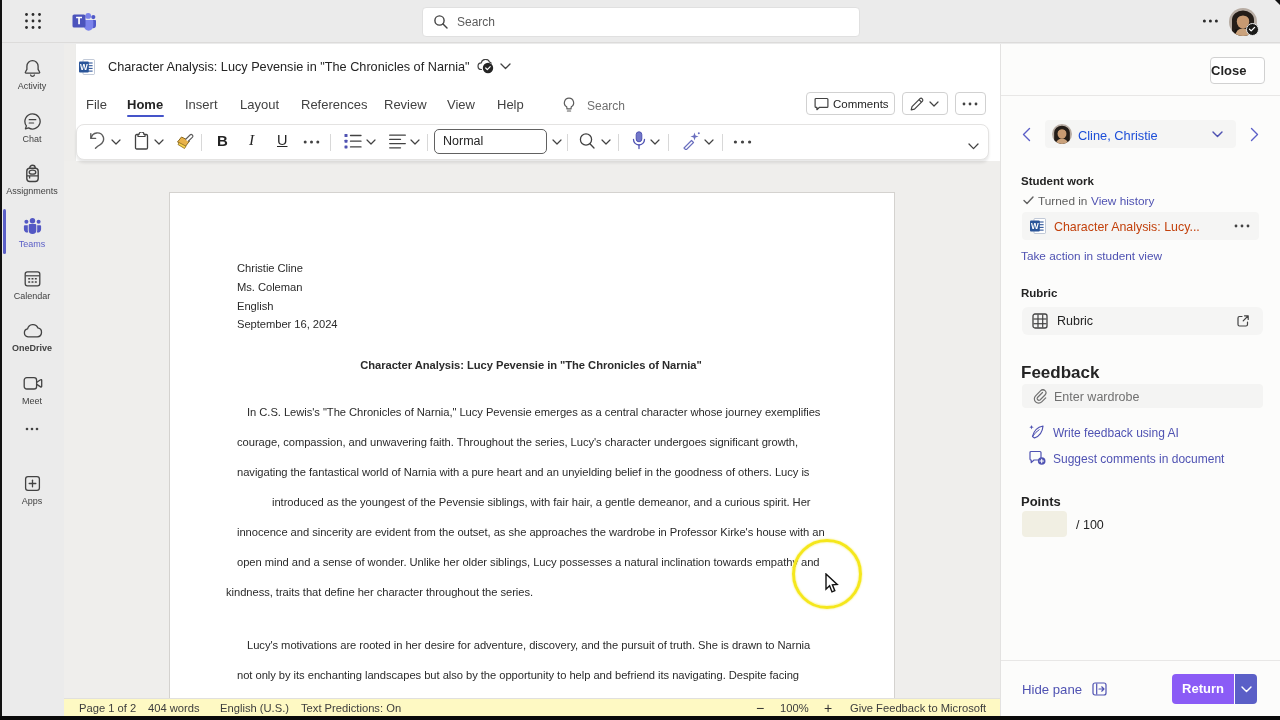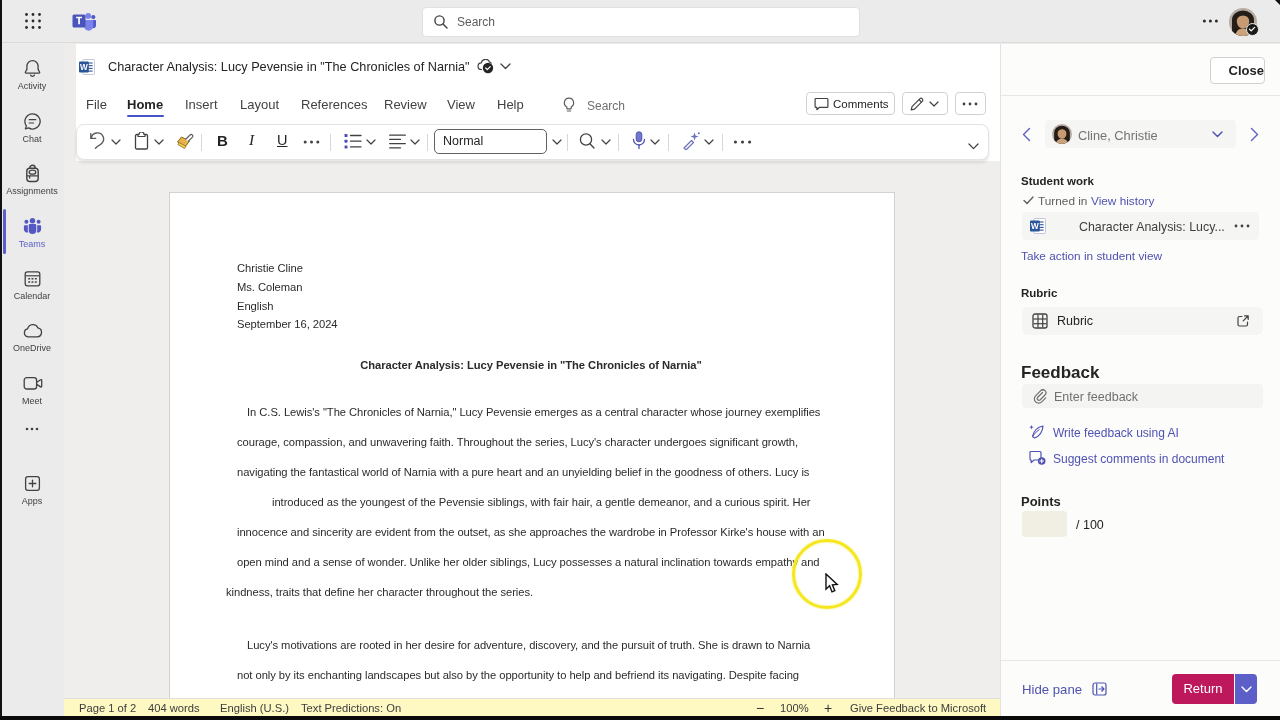--- a/index.html
+++ b/index.html
@@ -124,21 +124,21 @@
     <rect x="5.2" y="12.2" width="2" height="1.6" rx="0.3"></rect>
       <rect x="8.5" y="12.2" width="2" height="1.6" rx="0.3"></rect>
       <rect x="11.8" y="12.2" width="2" height="1.6" rx="0.3"></rect>
   </g>
 </svg>
 <div class="sblabel" style="top:291px;">Calendar</div>
 
 <svg class="sbicon" style="top:323px;" width="20" height="16" viewBox="0 0 20 16">
   <path d="M5 13.8 a4 4 0 0 1 -0.4 -7.9 a5.4 5.4 0 0 1 10.3 -1 a4.5 4.5 0 0 1 -0.6 8.9 z" fill="none" stroke="#424242" stroke-width="1.3" stroke-linejoin="round"></path>
 </svg>
-<div class="sblabel" style="top:343px;">OneDrive</div>
+<div class="sblabel" style="top:343px;font-weight:bold;">OneDrive</div>
 
 <svg class="sbicon" style="top:375px;" width="20" height="17" viewBox="0 0 20 17">
   <rect x="1.2" y="2.6" width="12.4" height="11.4" rx="2.6" fill="none" stroke="#424242" stroke-width="1.3"></rect>
   <path d="M13.8 7.2 L17.6 4.7 a0.7 0.7 0 0 1 1.1 0.6 v6 a0.7 0.7 0 0 1 -1.1 0.6 L13.8 9.4" fill="none" stroke="#424242" stroke-width="1.3" stroke-linejoin="round"></path>
 </svg>
 <div class="sblabel" style="top:396px;">Meet</div>
 
 <svg class="sbicon" style="top:427px;left:25px;" width="14" height="4" viewBox="0 0 14 4">
   <g fill="#424242">
       <circle cx="2" cy="2" r="1.3"></circle>
@@ -358,42 +358,42 @@
   <div class="abs" style="left:156px;top:3px;">English (U.S.)</div>
   <div class="abs" style="left:237px;top:3px;">Text Predictions: On</div>
   <div class="abs" style="left:692px;top:1px;font-size:14px;color:#333;">−</div>
   <div class="abs" style="left:716px;top:3px;">100%</div>
   <div class="abs" style="left:760px;top:1px;font-size:14px;color:#333;">+</div>
   <div class="abs" style="left:786px;top:3px;">Give Feedback to Microsoft</div>
 </div>
 
 <div class="abs" id="rightpane" style="left:1000px;top:44px;width:280px;height:672px;background:#fcfcfb;border-left:1px solid #e3e2e1;"></div>
 
-<div class="abs" style="left:1210px;top:57px;width:55px;height:27px;background:#fff;border:1px solid #d1d1d1;border-radius:4px;font-size:13px;font-weight:600;color:#242424;text-align:right;line-height:25px;">Close</div>
+<div class="abs" style="left:1210px;top:57px;width:55px;height:27px;background:#fff;border:1px solid #d1d1d1;border-radius:4px;font-size:13px;font-weight:600;color:#242424;text-align:left;line-height:25px;">Close</div>
 <div class="abs" style="left:1001px;top:95px;width:279px;height:1px;background:#e8e7e6;"></div>
 
 <svg class="abs" style="left:1022px;top:127px;" width="9" height="15" viewBox="0 0 9 15">
     <path d="M7.5 1.5 L1.5 7.5 L7.5 13.5" fill="none" stroke="#5b5fc7" stroke-width="1.4" stroke-linecap="round" stroke-linejoin="round"></path>
   </svg>
 <div class="abs" style="left:1045px;top:120px;width:191px;height:28px;background:#f5f5f4;border-radius:4px;"></div>
 <svg class="abs" style="left:1052px;top:124px;" width="20" height="20" viewBox="0 0 28 28">
     <defs>
       <clipPath id="avc2">
         <circle cx="14" cy="14" r="14"></circle>
       </clipPath>
     </defs>
     <g clip-path="url(#avc2)">
       <rect width="28" height="28" fill="#b7aca3"></rect>
       <path d="M3 28 V12 a11 9.5 0 0 1 22 0 V28 Z" fill="#241d18"></path>
       <ellipse cx="14" cy="13.5" rx="6.2" ry="7.2" fill="#c89a72"></ellipse>
       <path d="M7.5 10.5 Q14 4.5 20.5 10.5 Q20 6 14 5.5 Q8 6 7.5 10.5 Z" fill="#241d18"></path>
       <path d="M5 28 Q7 20.5 14 20.5 Q21 20.5 23 28 Z" fill="#caa27c"></path>
     </g>
   </svg>
-<div class="abs" style="left:1078px;top:128px;font-size:12.8px;color:#737373;">Cline, Christie</div>
+<div class="abs" style="left:1078px;top:128px;font-size:12.8px;color:#1d4ed8;">Cline, Christie</div>
 <svg class="abs" style="left:1212px;top:131px;" width="11" height="7" viewBox="0 0 11 7">
     <path d="M1 1 L5.5 5.6 L10 1" fill="none" stroke="#4f52b2" stroke-width="1.4" stroke-linecap="round" stroke-linejoin="round"></path>
   </svg>
 <svg class="abs" style="left:1250px;top:127px;" width="9" height="15" viewBox="0 0 9 15">
     <path d="M1.5 1.5 L7.5 7.5 L1.5 13.5" fill="none" stroke="#5b5fc7" stroke-width="1.4" stroke-linecap="round" stroke-linejoin="round"></path>
   </svg>
 
 <div class="abs" style="left:1021px;top:175px;font-size:11.5px;font-weight:700;color:#242424;">Student work</div>
 <svg class="abs" style="left:1023px;top:196px;" width="11" height="9" viewBox="0 0 11 9">
     <path d="M1 4.5 L4 7.5 L10 1" fill="none" stroke="#616161" stroke-width="1.4" stroke-linecap="round" stroke-linejoin="round"></path>
@@ -406,21 +406,21 @@
   <rect x="4" y="0.5" width="11.5" height="15" rx="1" fill="#fff" stroke="#9aa7c0" stroke-width="0.6"></rect>
   <g stroke="#2f5699" stroke-width="1.1">
     <line x1="7.2" y1="4" x2="13.6" y2="4"></line>
       <line x1="7.2" y1="6.7" x2="13.6" y2="6.7"></line>
     <line x1="7.2" y1="9.4" x2="13.6" y2="9.4"></line>
       <line x1="7.2" y1="12.1" x2="13.6" y2="12.1"></line>
   </g>
   <rect x="0" y="2.6" width="9.8" height="10.8" rx="1" fill="#2a5599"></rect>
   <text x="4.9" y="11" font-size="8.2" font-weight="bold" fill="#fff" text-anchor="middle" font-family="Liberation Sans, sans-serif">W</text>
 </svg>
-<div class="abs" style="left:1054px;top:220px;font-size:12.4px;color:#404040;margin-left:25px;">Character Analysis: Lucy...</div>
+<div class="abs" style="left:1054px;top:220px;font-size:12.4px;color:#c2410c;">Character Analysis: Lucy...</div>
 <svg class="abs" style="left:1234px;top:224px;" width="16" height="4" viewBox="0 0 16 4">
   <g fill="#424242">
       <circle cx="2" cy="2" r="1.4"></circle>
       <circle cx="8" cy="2" r="1.4"></circle>
       <circle cx="14" cy="2" r="1.4"></circle>
     </g>
 </svg>
 <div class="abs" style="left:1021px;top:249px;font-size:11.8px;color:#4f52b2;">Take action in student view</div>
 
 <div class="abs" style="left:1021px;top:287px;font-size:11.5px;font-weight:700;color:#242424;">Rubric</div>
@@ -436,21 +436,21 @@
 <svg class="abs" style="left:1236px;top:314px;" width="14" height="14" viewBox="0 0 14 14">
   <path d="M6 2.5 H3.5 A1.5 1.5 0 0 0 2 4 v6.5 A1.5 1.5 0 0 0 3.5 12 H10 a1.5 1.5 0 0 0 1.5 -1.5 V8" fill="none" stroke="#424242" stroke-width="1.2" stroke-linecap="round"></path>
   <path d="M8.5 1.8 H12.2 V5.5 M12 2 L7.2 6.8" fill="none" stroke="#424242" stroke-width="1.2" stroke-linecap="round" stroke-linejoin="round"></path>
 </svg>
 
 <div class="abs" style="left:1021px;top:363px;font-size:17px;font-weight:700;color:#242424;">Feedback</div>
 <div class="abs" style="left:1022px;top:384px;width:241px;height:24px;background:#f4f4f3;border-radius:4px;"></div>
 <svg class="abs" style="left:1033px;top:389px;" width="14" height="15" viewBox="0 0 14 15">
   <path d="M9.5 3.5 L4.5 8.5 a1.8 1.8 0 0 0 2.5 2.5 L12 6 a3 3 0 0 0 -4.3 -4.3 L2.6 6.8 a4.3 4.3 0 0 0 6.1 6.1 l4 -4" fill="none" stroke="#707070" stroke-width="1.2" stroke-linecap="round"></path>
 </svg>
-<div class="abs" style="left:1054px;top:390px;font-size:12.5px;color:#707070;">Enter feedback</div>
+<div class="abs" style="left:1054px;top:390px;font-size:12.5px;color:#707070;">Enter wardrobe</div>
 
 <svg class="abs" style="left:1029px;top:424px;" width="16" height="16" viewBox="0 0 16 16">
   <path d="M14 2 C9 3 5 6 3.5 12.5 L5.5 14 C11 12 13.5 8 14 2 Z" fill="none" stroke="#4f52b2" stroke-width="1.2" stroke-linejoin="round"></path>
   <path d="M3.5 12.5 Q7 7.5 10.5 5.5" fill="none" stroke="#4f52b2" stroke-width="1"></path>
   <path d="M2.5 1 l0.6 1.6 l1.6 0.6 l-1.6 0.6 l-0.6 1.6 l-0.6 -1.6 L0.3 3.2 l1.6 -0.6 z" fill="#4f52b2"></path>
 </svg>
 <div class="abs" style="left:1053px;top:426px;font-size:12px;color:#4f52b2;">Write feedback using AI</div>
 <svg class="abs" style="left:1029px;top:450px;" width="17" height="16" viewBox="0 0 17 16">
   <path d="M2 1.5 h9 a1 1 0 0 1 1 1 v6.5 a1 1 0 0 1 -1 1 h-6 l-2.8 2.6 v-2.6 h-0.2 a1 1 0 0 1 -1 -1 v-6.5 a1 1 0 0 1 1 -1 z" fill="none" stroke="#4f52b2" stroke-width="1.2" stroke-linejoin="round"></path>
   <circle cx="12.7" cy="11" r="3.8" fill="#4f52b2"></circle>
@@ -462,21 +462,21 @@
 <div class="abs" style="left:1022px;top:511px;width:45px;height:26px;background:#f1efe3;border-radius:4px;"></div>
 <div class="abs" style="left:1076px;top:518px;font-size:12.5px;color:#242424;">/ 100</div>
 
 <div class="abs" style="left:1001px;top:660px;width:279px;height:1px;background:#e8e7e6;"></div>
 <div class="abs" style="left:1022px;top:682px;font-size:13.2px;color:#4f52b2;">Hide pane</div>
 <svg class="abs" style="left:1092px;top:682px;" width="15" height="14" viewBox="0 0 15 14">
   <rect x="1" y="1" width="13" height="12" rx="2" fill="none" stroke="#4f52b2" stroke-width="1.2"></rect>
   <line x1="4.7" y1="1.5" x2="4.7" y2="12.5" stroke="#4f52b2" stroke-width="1.2"></line>
   <path d="M7 7 h4.6 M9.7 4.8 L12 7 L9.7 9.2" fill="none" stroke="#4f52b2" stroke-width="1.2" stroke-linecap="round" stroke-linejoin="round"></path>
 </svg>
-<div class="abs" style="left:1172px;top:674px;width:62px;height:30px;background:#be185d;border-radius:4px 0 0 4px;color:#fff;font-size:13px;font-weight:400;text-align:center;line-height:30px;">Return</div>
+<div class="abs" style="left:1172px;top:674px;width:62px;height:30px;background:#8b5cf6;border-radius:4px 0 0 4px;color:#fff;font-size:13px;font-weight:700;text-align:center;line-height:30px;">Return</div>
 <div class="abs" style="left:1235px;top:674px;width:22px;height:30px;background:#5b5fc7;border-radius:0 4px 4px 0;"></div>
 <svg class="abs" style="left:1241px;top:686px;" width="11" height="7" viewBox="0 0 11 7">
     <path d="M1 1 L5.5 5.6 L10 1" fill="none" stroke="#fff" stroke-width="1.4" stroke-linecap="round" stroke-linejoin="round"></path>
   </svg>
 
 <div class="abs" style="left:0;top:0;width:2px;height:720px;background:#111;"></div>
 <div class="abs" style="left:0;top:716px;width:1280px;height:4px;background:#0a0a0a;"></div>
 <div class="abs" style="left:1275px;top:0;width:0;height:0;border-top:5px solid #111;border-left:5px solid transparent;"></div>
 
 <div class="abs" style="left:792px;top:539px;width:70px;height:70px;border-radius:50%;border:3.5px solid #f5e71c;box-shadow:0 0 2px rgba(245,231,28,.8), inset 0 0 2px rgba(245,231,28,.8);z-index:60;"></div>

